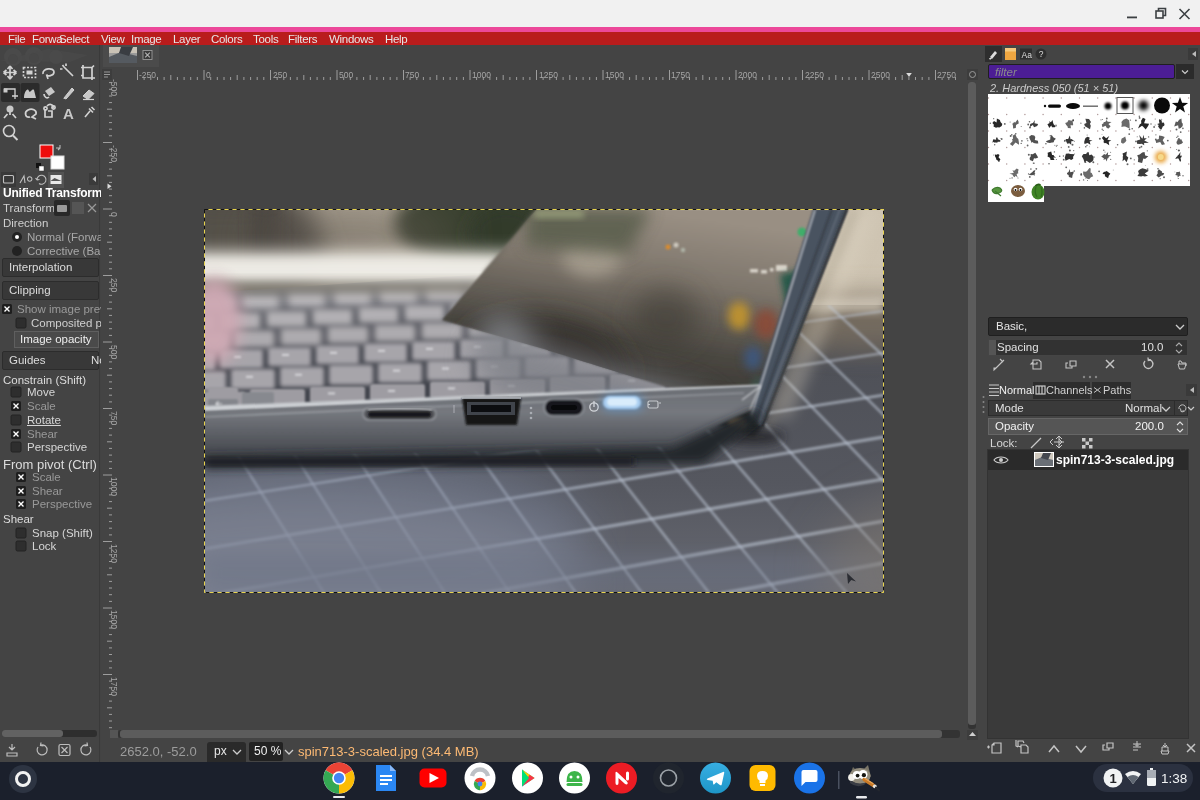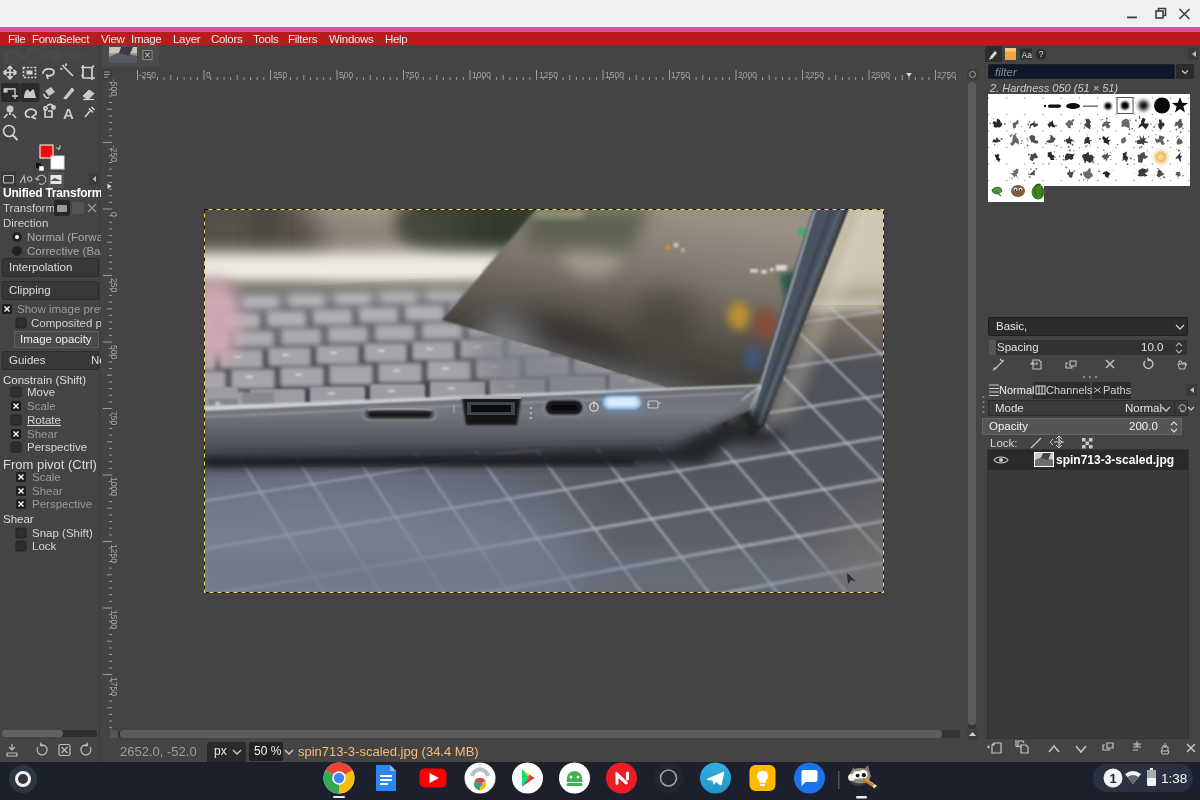--- a/index.html
+++ b/index.html
@@ -609,21 +609,21 @@
       <rect x="24" y="3" width="11" height="12" fill="#f0a741"></rect>
       <rect x="24" y="3" width="11" height="3.5" fill="#f6c97e"></rect>
       <rect x="39" y="3.5" width="12" height="11" fill="#2e2e2e"></rect>
       <text x="40.5" y="12.5" font-size="8.5" fill="#ddd" font-family="Liberation Sans">Aa</text>
       <circle cx="60" cy="9" r="5.5" fill="#2e2e2e"></circle>
       <text x="57.8" y="12.2" font-size="8.5" fill="#ddd" font-family="Liberation Sans">?</text>
       <rect x="207" y="3" width="10" height="12" fill="#3a3a3a"></rect>
       <path d="M215 6 l-4 3 l4 3 z" fill="#bbb"></path>
     </svg>
     
-    <div class="abs" style="left:7px;top:19px;width:187px;height:15px;background:#0f172a;border:1px solid #1f1f1f;border-radius:2px;">
+    <div class="abs" style="left:7px;top:19px;width:187px;height:15px;background:#4c1d95;border:1px solid #1f1f1f;border-radius:2px;">
       <div class="txt" style="left:6px;top:1px;font-size:11.5px;font-style:italic;color:#8b8b8b;">filter</div>
     </div>
     <svg class="abs" style="left:195px;top:19px;width:18px;height:15px">
         <rect x="0" y="0" width="18" height="15" fill="#2b2b2b"></rect>
         <path d="M6 6.5 L9 9.5 L12 6.5" stroke="#ccc" stroke-width="1.2" fill="none"></path>
       </svg>
     <div class="txt" style="left:9px;top:37px;font-size:11px;font-style:italic;color:#cbcbcb;">2. Hardness 050 (51 × 51)</div>
     
     <div class="abs" style="left:7px;top:49px;width:202px;height:92px;background:#ffffff;"></div>
     <div class="abs" style="left:7px;top:141px;width:56px;height:16px;background:#ffffff;"></div>
@@ -956,21 +956,21 @@
       <svg class="abs" style="left:172px;top:5px;width:10px;height:8px">
             <path d="M1 1 L5 5 L9 1" stroke="#ccc" stroke-width="1.3" fill="none"></path>
           </svg>
       <div class="abs" style="left:185px;top:0;width:1px;height:14px;background:#2c2c2c;"></div>
       <svg class="abs" style="left:186px;top:1px;width:22px;height:13px">
         <path d="M4 7 a3.5 3.5 0 1 1 2 2.5 m-0.5 -3 l0.5 3 l3 -0.7" stroke="#bbb" stroke-width="1" fill="none"></path>
         <path d="M13 5 L16 8 L19 5" stroke="#ccc" stroke-width="1.2" fill="none"></path>
       </svg>
     </div>
     
-    <div class="abs" style="left:1px;top:373px;width:200px;height:17px;background:#555555;border:1px solid #666;">
+    <div class="abs" style="left:7px;top:373px;width:200px;height:17px;background:#555555;border:1px solid #666;">
       <div class="txt" style="left:6px;top:1px;font-size:11.5px;color:#f2f2f2;">Opacity</div>
       <div class="txt" style="left:146px;top:1px;font-size:11.5px;color:#f2f2f2;">200.0</div>
       <svg class="abs" style="left:186px;top:1px;width:10px;height:14px">
             <path d="M2 5 L5 2 L8 5 M2 9 L5 12 L8 9" stroke="#ddd" stroke-width="1.1" fill="none"></path>
           </svg>
     </div>
     
     <div class="txt" style="left:9px;top:392px;font-size:11.5px;color:#d6d6d6;">Lock:</div>
     <svg class="abs" style="left:48px;top:391px;width:80px;height:14px" viewBox="0 0 80 14">
       <g stroke="#c9c9c9" stroke-width="1.2" fill="none">

